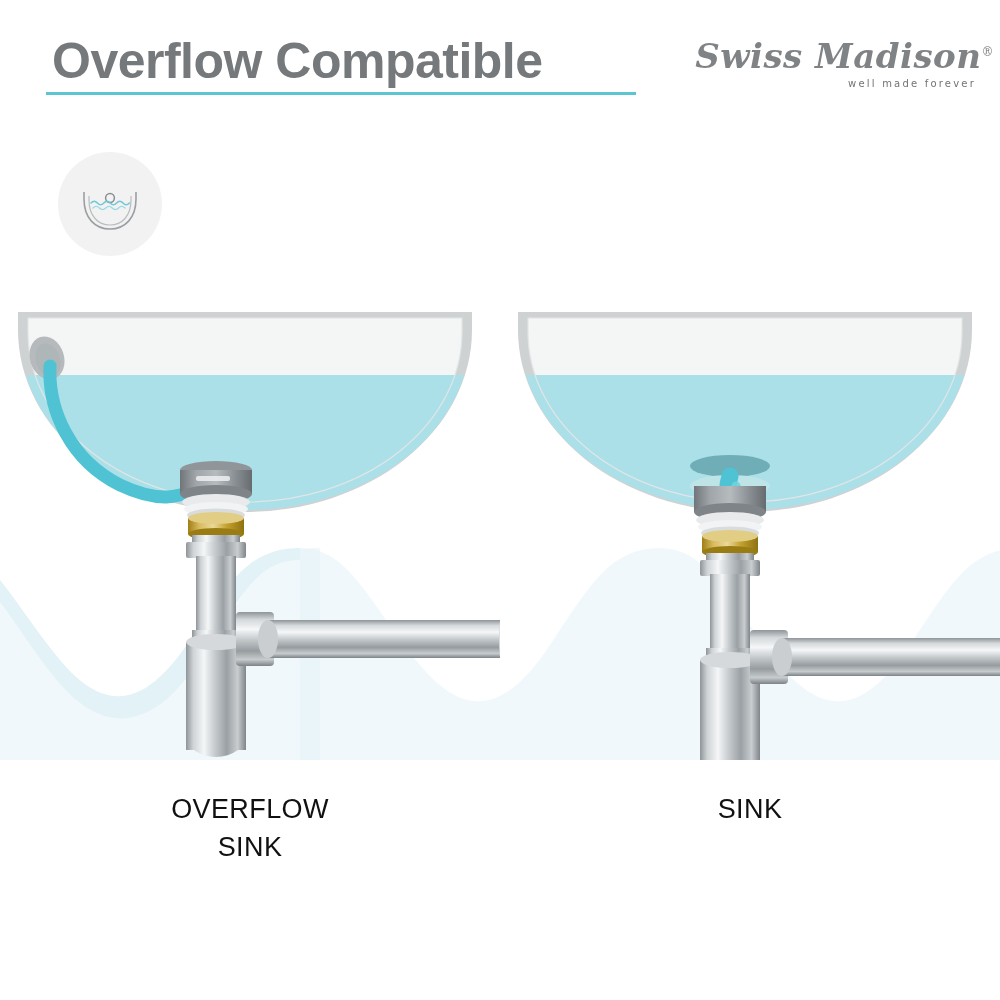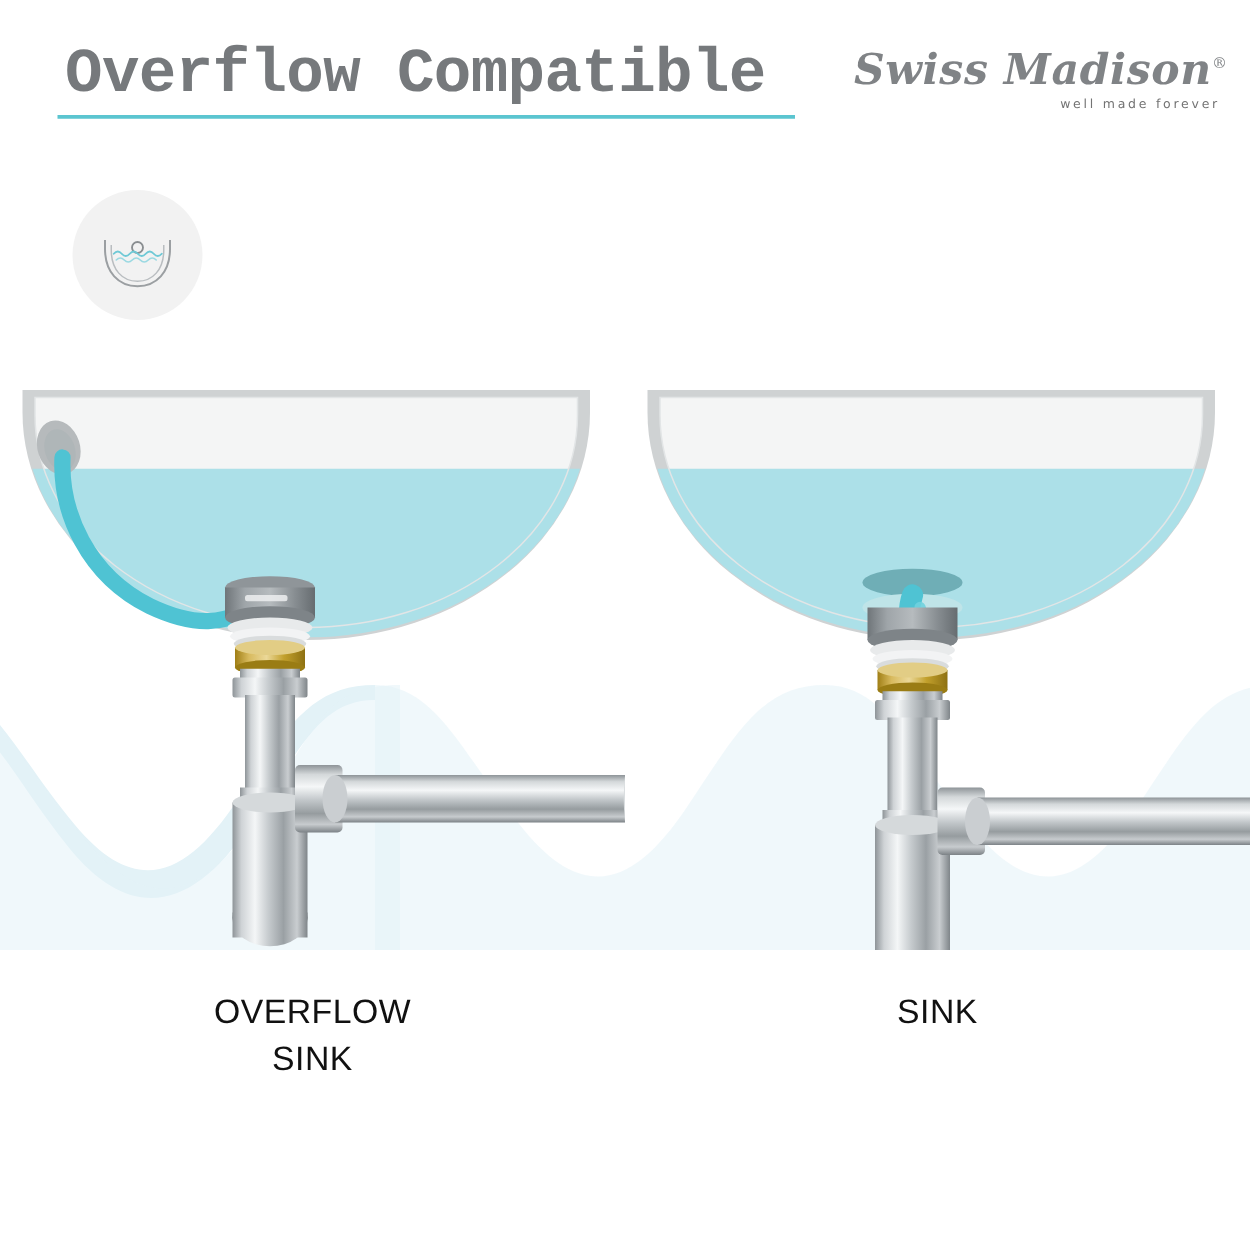--- a/index.html
+++ b/index.html
@@ -41,40 +41,39 @@
   }
   .title {
     position: absolute;
     left: 52px;
     top: 32px;
     font-size: 50px;
     font-weight: bold;
     color: #76797C;
     letter-spacing: -0.5px;
     white-space: nowrap;
-    font-family: Liberation Mono, monospace;
   }
   .title-rule {
     position: absolute;
     left: 46px;
     top: 92px;
     width: 590px;
     height: 3px;
     background: #5BC5D0;
   }
   .logo {
     position: absolute;
     right: 22px;
     top: 36px;
     width: 300px;
     height: 62px;
   }
   .logo-mark {
     position: absolute;
-    left: 4px;
+    left: 16px;
     top: 0;
     width: 300px;
     height: 46px;
     font-family: "DejaVu Serif", serif;
     font-style: italic;
     font-weight: bold;
     font-size: 34px;
     color: #808386;
     text-align: right;
     white-space: nowrap;

